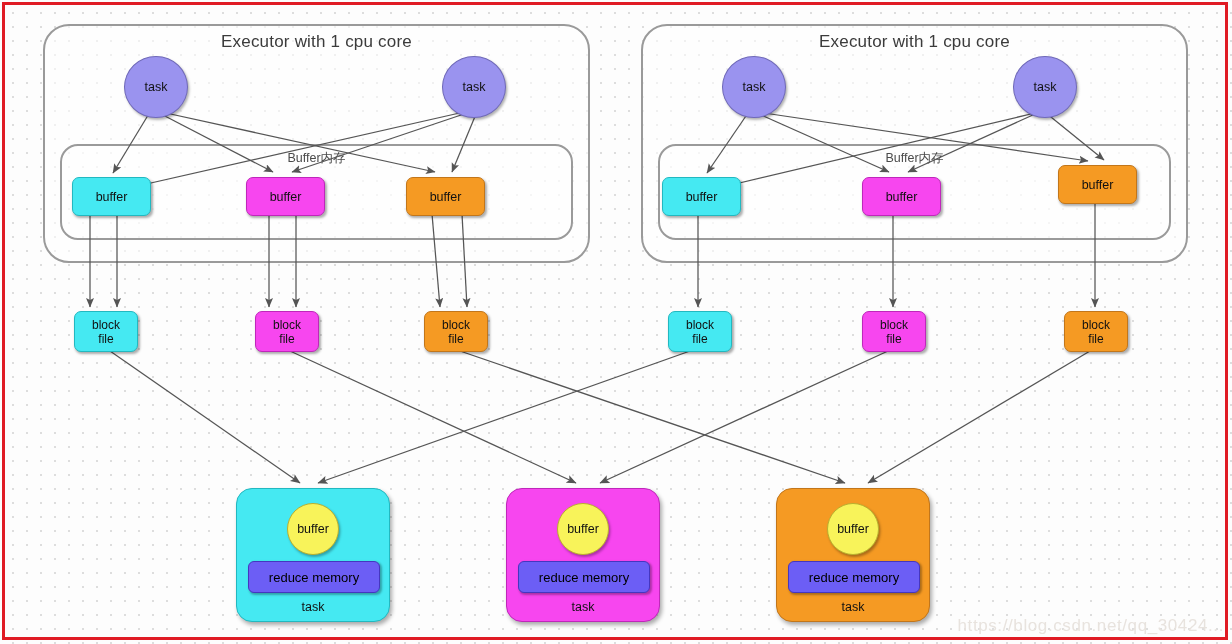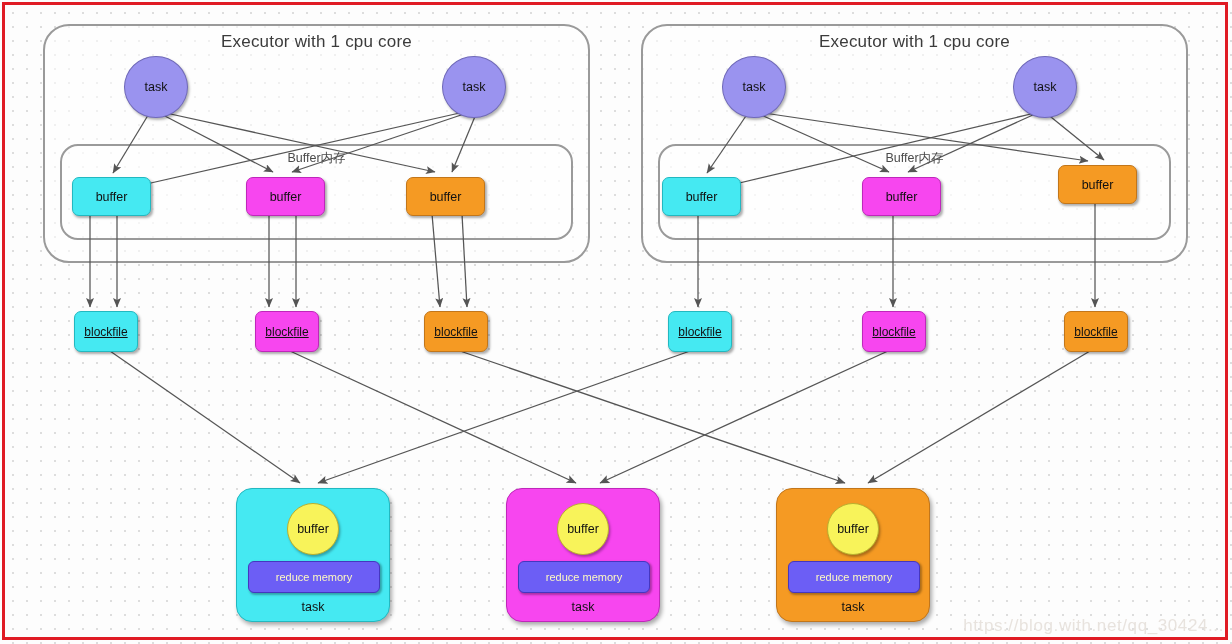--- a/index.html
+++ b/index.html
@@ -108,27 +108,27 @@
     color: #111;
     box-shadow: 1.5px 2px 2.5px rgba(0,0,0,.32);
   }
   
   .blockfile-box {
     position: absolute;
     width: 62px; height: 39px;
     border-radius: 7px;
     z-index: 20;
     display: flex;
+    flex-direction: column;
     align-items: center;
     justify-content: center;
     font-size: 12px;
     line-height: 14px;
     color: #111;
     box-shadow: 1.5px 2px 2.5px rgba(0,0,0,.32);
-    text-decoration: underline;
   }
   
   .reduce-task {
     position: absolute;
     width: 152px; height: 132px;
     border-radius: 16px;
     z-index: 20;
     box-shadow: 2px 3px 4px rgba(0,0,0,.33);
   }
   .reduce-buffer-circle {
@@ -151,22 +151,22 @@
     position: absolute;
     left: 11px;
     top: 72px;
     width: 130px; height: 30px;
     border-radius: 6px;
     background: #6c5ef5;
     border: 1.4px solid #4536c0;
     display: flex;
     align-items: center;
     justify-content: center;
-    font-size: 11px;
-    color: #fef9c3;
+    font-size: 13px;
+    color: #000000;
     box-shadow: 1.2px 1.8px 2.2px rgba(0,0,0,.30);
   }
   .reduce-label {
     position: absolute;
     left: 0;
     bottom: 7px;
     width: 100%;
     text-align: center;
     font-size: 12.5px;
     color: #111;
@@ -301,16 +301,16 @@
         <div class="reduce-mem-bar">reduce memory</div>
         <div class="reduce-label">task</div>
       </div>
       <div class="reduce-task" style="left: 776px; top: 488px; background: rgb(245, 154, 35); border: 1.6px solid rgb(194, 118, 26);">
         <div class="reduce-buffer-circle">buffer</div>
         <div class="reduce-mem-bar">reduce memory</div>
         <div class="reduce-label">task</div>
       </div>
     </div>
 
-  <div class="watermark">https://blog.with.net/qq_30424...</div>
+  <div class="watermark">https://blog.csdn.net/qq_30424...</div>
 
   <div id="redframe"></div>
 </div>
 
 </body></html>

